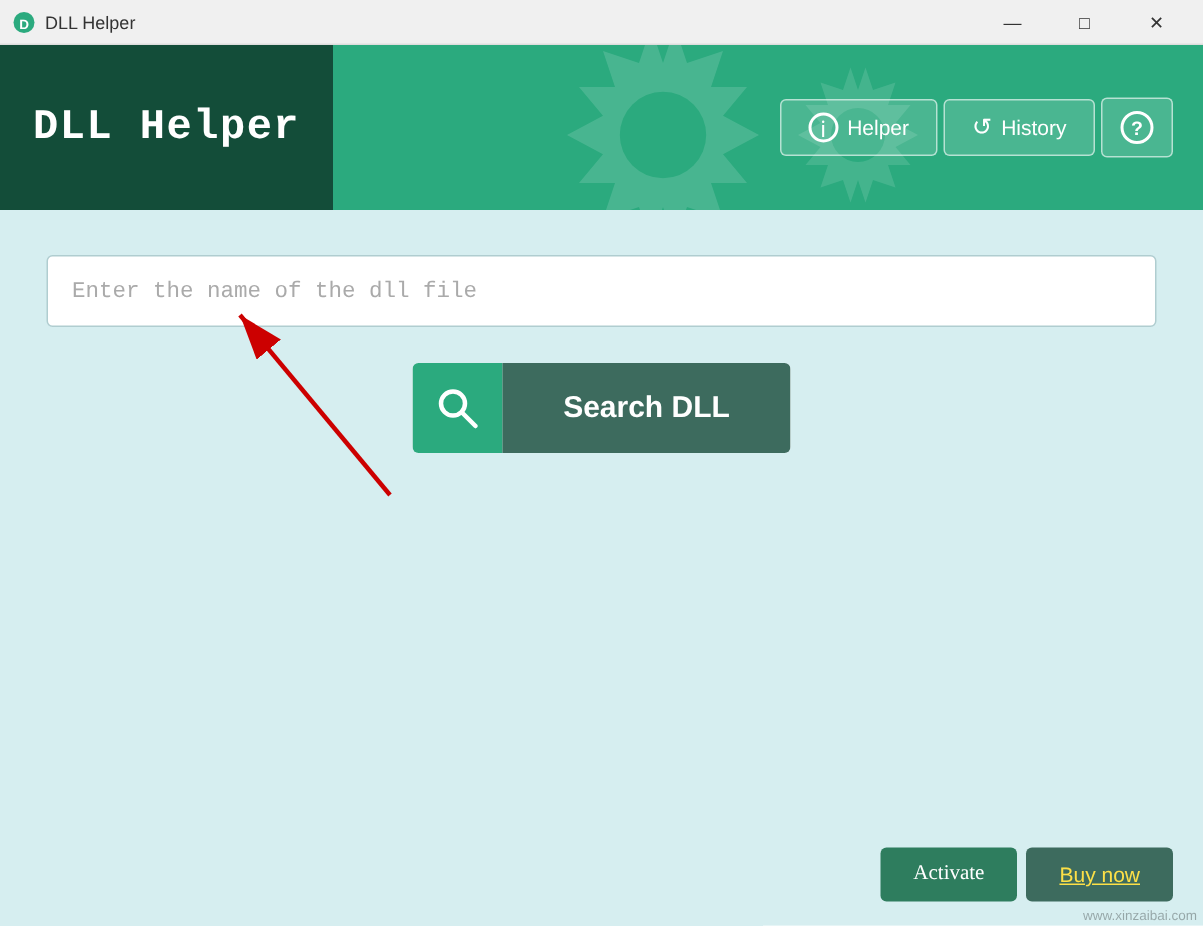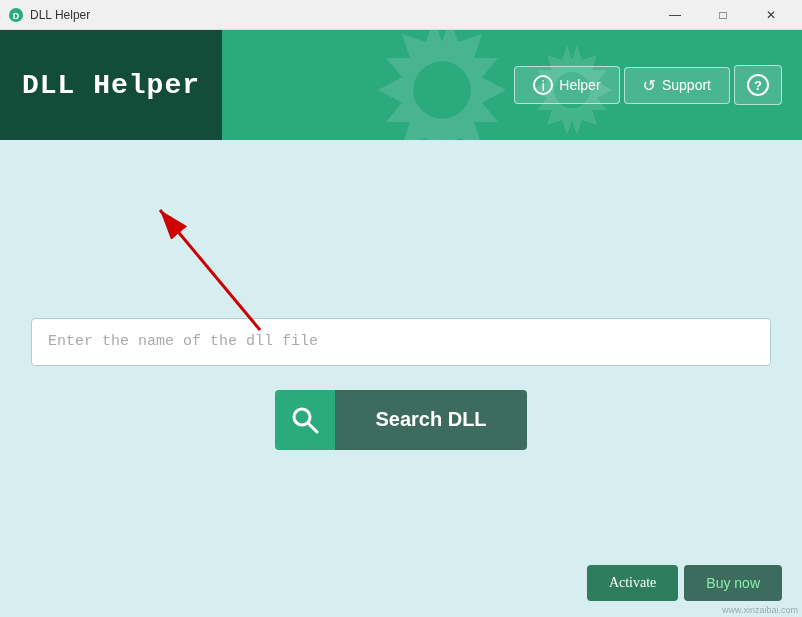--- a/index.html
+++ b/index.html
@@ -130,21 +130,20 @@
 
     
     .main-content {
       background: #d6eef0;
       height: calc(617px - 30px - 110px);
       padding: 30px 20px 20px 20px;
       position: relative;
       display: flex;
       flex-direction: column;
       align-items: center;
-      justify-content: center;
     }
 
     .search-input {
       width: 100%;
       max-width: 740px;
       height: 48px;
       border: 1.5px solid #b0cdd0;
       border-radius: 4px;
       background: #fff;
       padding: 0 16px;
@@ -219,21 +218,22 @@
     }
 
     .btn-activate {
       background: #2e7d5e;
       color: #fff;
       font-family: Liberation Serif, serif;
     }
 
     .btn-buynow {
       background: #3d6b5e;
-      color: #86efac;
+      color: #fde047;
+      text-decoration: underline;
     }
 
     
     .watermark {
       position: absolute;
       bottom: 0;
       right: 0;
       font-size: 9px;
       color: rgba(0,0,0,0.3);
       padding: 2px 4px;
@@ -275,21 +275,21 @@
 
   <div class="app-title">DLL Helper</div>
 
   <div class="header-nav">
     <button class="nav-btn">
       <span style="font-size:15px; border:2px solid white; border-radius:50%; width:20px; height:20px; display:flex; align-items:center; justify-content:center;">ℹ</span>
       <span>Helper</span>
     </button>
     <button class="nav-btn">
       <span style="font-size:16px;">↺</span>
-      <span>Support</span>
+      <span>History</span>
     </button>
     <button class="nav-btn" style="padding:8px 12px;">
       <div class="nav-icon-help">?</div>
     </button>
   </div>
 </div>
 
 <div class="main-content">
 
   <svg class="arrow-annotation" width="160" height="160">

